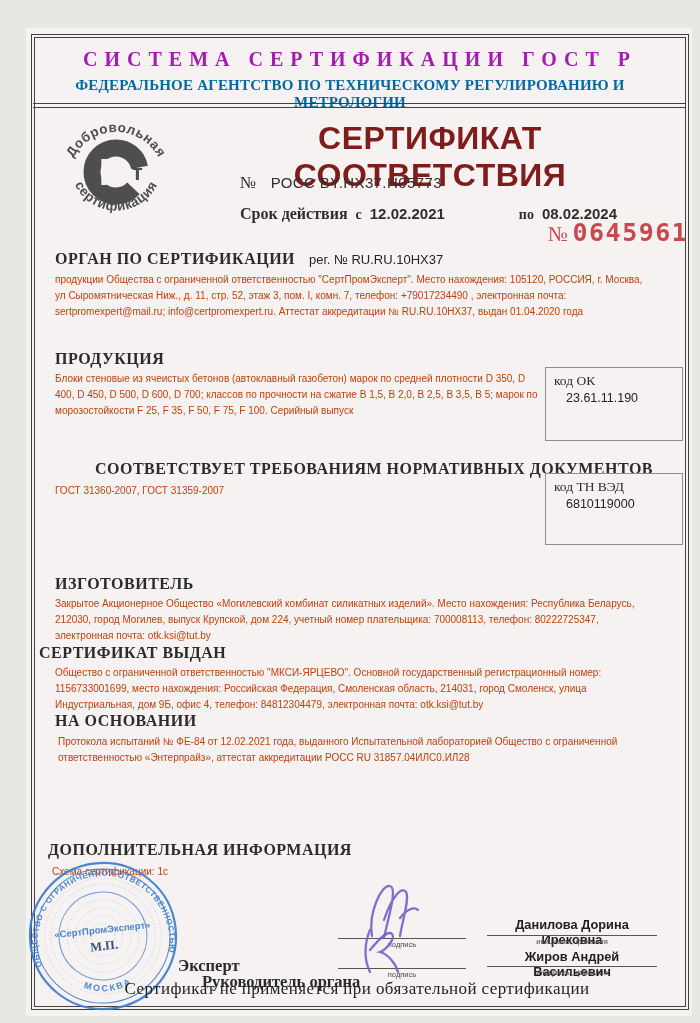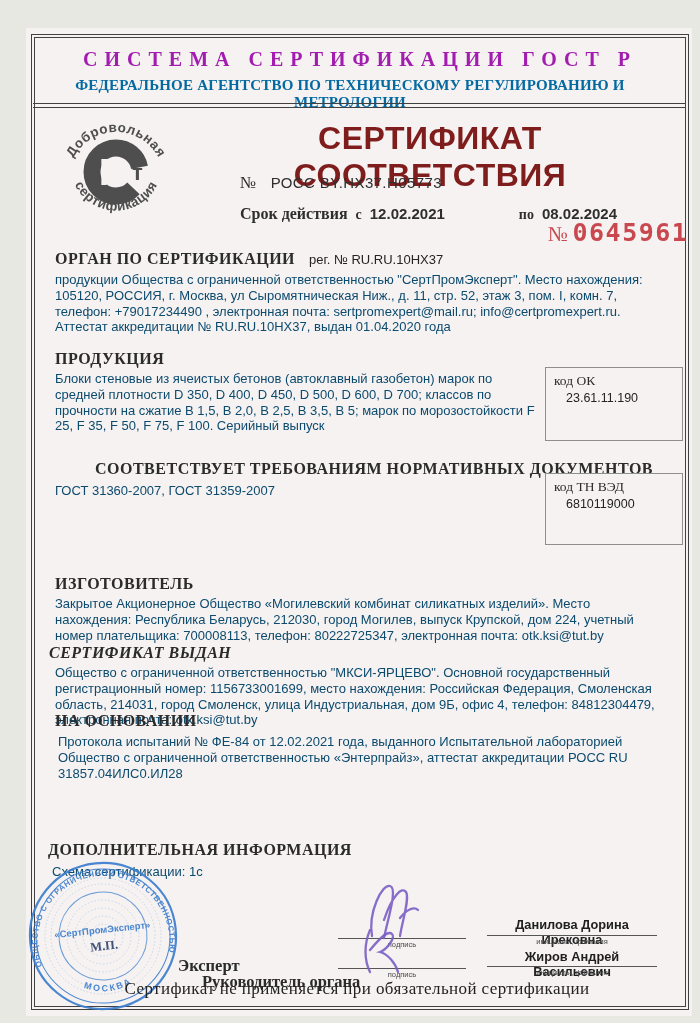--- a/index.html
+++ b/index.html
@@ -22,21 +22,21 @@
   .valrow .lab{font-family:"Liberation Serif",serif;font-weight:bold;font-size:16px;}
   .valrow .c{margin-left:8px;font-family:"Liberation Serif",serif;font-weight:bold;font-size:14px;}
   .valrow .d{margin-left:8px;font-weight:bold;font-size:15px;}
   .valrow .po{margin-left:74px;}
   .redno{position:absolute;left:548px;top:218px;color:#c9484f;white-space:nowrap;}
   .redno .no{font-family:"Liberation Serif",serif;font-size:21px;}
   .redno .digits{font-family:"DejaVu Sans Mono","Liberation Mono",monospace;font-size:25px;
                  font-weight:bold;letter-spacing:1.5px;}
   .sechead{position:absolute;font-family:"Liberation Serif",serif;font-weight:bold;
            font-size:16px;letter-spacing:0.5px;color:#2b2b2b;}
-  .secbody{position:absolute;font-size:13px;line-height:15.8px;color:#0c4a6e;}
+  .secbody{position:absolute;font-size:10px;line-height:15.8px;color:#c2410c;}
   .reg{font-family:"Liberation Sans",sans-serif;font-weight:normal;font-size:13px;
        letter-spacing:0;margin-left:14px;color:#242424;}
   .codebox{position:absolute;left:545px;width:138px;border:1px solid #8f8f8f;
            padding:5px 6px 0 8px;box-sizing:border-box;background:transparent;}
   .codebox .cl{font-family:"Liberation Serif",serif;font-size:13.5px;color:#2b2b2b;}
   .codebox .cv{font-size:12.5px;margin:2px 0 0 12px;color:#242424;}
   .siglabel{position:absolute;font-family:"Liberation Serif",serif;font-weight:bold;
             font-size:16.5px;color:#2b2b2b;}
   .sigline{position:absolute;border-top:1px solid #555;height:0;}
   .sigcap{position:absolute;font-size:7.5px;color:#4a4a4a;text-align:center;}
@@ -105,21 +105,21 @@
   <div class="sechead" style="left:55px;top:460px;margin-left:40px;">СООТВЕТСТВУЕТ ТРЕБОВАНИЯМ НОРМАТИВНЫХ ДОКУМЕНТОВ</div>
   <div class="secbody" style="left:55px;top:483px;width:460px;">ГОСТ 31360-2007, ГОСТ 31359-2007</div>
   <div class="codebox" style="top:473px;height:72px;">
     <div class="cl">код ТН ВЭД</div>
     <div class="cv">6810119000</div>
   </div>
 
   <div class="sechead" style="left:55px;top:575px;">ИЗГОТОВИТЕЛЬ</div>
   <div class="secbody" style="left:55px;top:596px;width:600px;">Закрытое Акционерное Общество «Могилевский комбинат силикатных изделий». Место нахождения: Республика Беларусь, 212030, город Могилев, выпуск Крупской, дом 224, учетный номер плательщика: 700008113, телефон: 80222725347, электронная почта: otk.ksi@tut.by</div>
 
-  <div class="sechead" style="left:49px;top:644px;font-style:italic;">СЕРТИФИКАТ ВЫДАН</div>
+  <div class="sechead" style="left:39px;top:644px;">СЕРТИФИКАТ ВЫДАН</div>
   <div class="secbody" style="left:55px;top:665px;width:600px;">Общество с ограниченной ответственностью "МКСИ-ЯРЦЕВО". Основной государственный регистрационный номер: 1156733001699, место нахождения: Российская Федерация, Смоленская область, 214031, город Смоленск, улица Индустриальная, дом 9Б, офис 4, телефон: 84812304479, электронная почта: otk.ksi@tut.by</div>
 
   <div class="sechead" style="left:55px;top:712px;">НА ОСНОВАНИИ</div>
   <div class="secbody" style="left:58px;top:734px;width:610px;">Протокола испытаний № ФЕ-84 от 12.02.2021 года, выданного Испытательной лабораторией Общество с ограниченной ответственностью «Энтерпрайз», аттестат аккредитации РОСС RU 31857.04ИЛС0.ИЛ28</div>
 
   <div class="sechead" style="left:48px;top:841px;">ДОПОЛНИТЕЛЬНАЯ ИНФОРМАЦИЯ</div>
   <div class="secbody" style="left:52px;top:864px;width:400px;">Схема сертификации: 1с</div>
 
   <svg class="stamp" viewBox="0 0 156 156">
     <defs>

